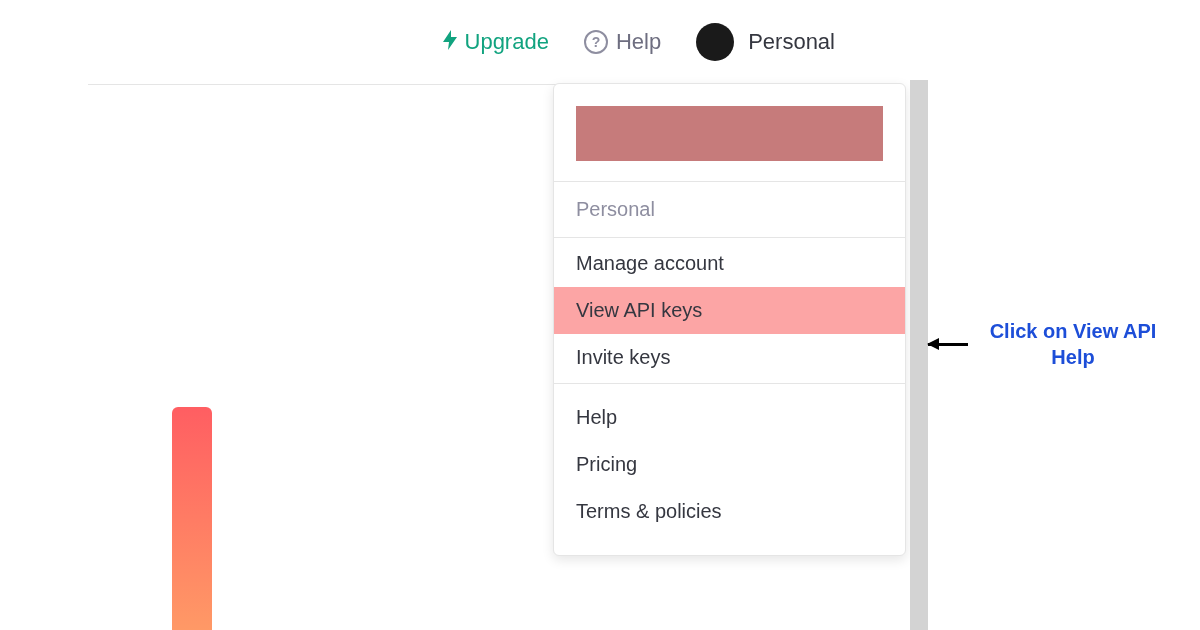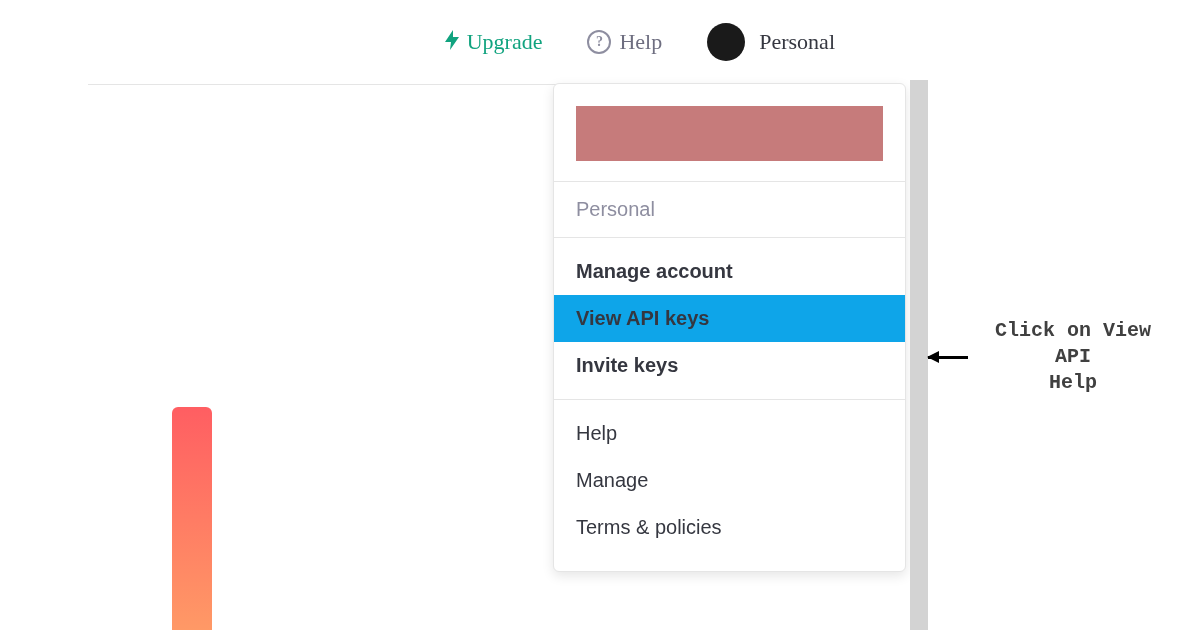--- a/index.html
+++ b/index.html
@@ -17,24 +17,23 @@
     }
     .header {
       position: absolute;
       top: 0;
       left: 88px;
       right: 335px;
       height: 85px;
       display: flex;
       align-items: center;
       justify-content: flex-end;
-      gap: 45px;
+      gap: 35px;
       padding-right: 30px;
       border-bottom: 1px solid #e5e5e5;
-      font-family: Liberation Serif, serif;
     }
     .upgrade-link {
       display: flex;
       align-items: center;
       gap: 6px;
       color: #11a37f;
       font-size: 22px;
       cursor: pointer;
     }
     .bolt-icon {
@@ -103,26 +102,25 @@
       color: #8e8ea0;
       font-size: 20px;
     }
     .dropdown-item {
       padding: 12px 22px;
       color: #353740;
       font-size: 20px;
       cursor: pointer;
     }
     .dropdown-item.highlighted {
-      background: #0ea5e9;
+      background: #fca5a5;
     }
     .dropdown-group {
-      padding: 10px 0;
+      padding: 2px 0;
       border-top: 1px solid #e5e5e5;
-      font-weight: bold;
     }
     .dropdown-group-last {
       padding: 10px 0 20px 0;
       border-top: 1px solid #e5e5e5;
     }
     .scrollbar {
       position: absolute;
       top: 80px;
       left: 910px;
       width: 18px;
@@ -157,26 +155,25 @@
       top: -5px;
       width: 0;
       height: 0;
       border-right: 12px solid #000;
       border-top: 6px solid transparent;
       border-bottom: 6px solid transparent;
     }
     .annotation-text {
       font-weight: 700;
       font-size: 20px;
-      color: #404040;
+      color: #1d4ed8;
       margin-left: 10px;
       text-align: center;
       line-height: 1.3;
       width: 190px;
-      font-family: Liberation Mono, monospace;
     }
   </style>
 </head>
 <body>
 
 <div class="header">
   <div class="upgrade-link">
     <span class="bolt-icon">
       <svg width="16" height="20" viewBox="0 0 16 20" fill="currentColor">
           <path d="M8 0 L0 12 L6 12 L5 20 L14 7 L8 7 Z"></path>
@@ -203,21 +200,21 @@
   <div class="dropdown-section">
     <div class="dropdown-label">Personal</div>
   </div>
   <div class="dropdown-group">
     <div class="dropdown-item">Manage account</div>
     <div class="dropdown-item highlighted">View API keys</div>
     <div class="dropdown-item">Invite keys</div>
   </div>
   <div class="dropdown-group-last">
     <div class="dropdown-item">Help</div>
-    <div class="dropdown-item">Manage</div>
+    <div class="dropdown-item">Pricing</div>
     <div class="dropdown-item">Terms &amp; policies</div>
   </div>
 </div>
 
 <div class="scrollbar"></div>
 
 <div class="annotation">
   <div class="arrow-line">
     <div class="arrow-head"></div>
   </div>

